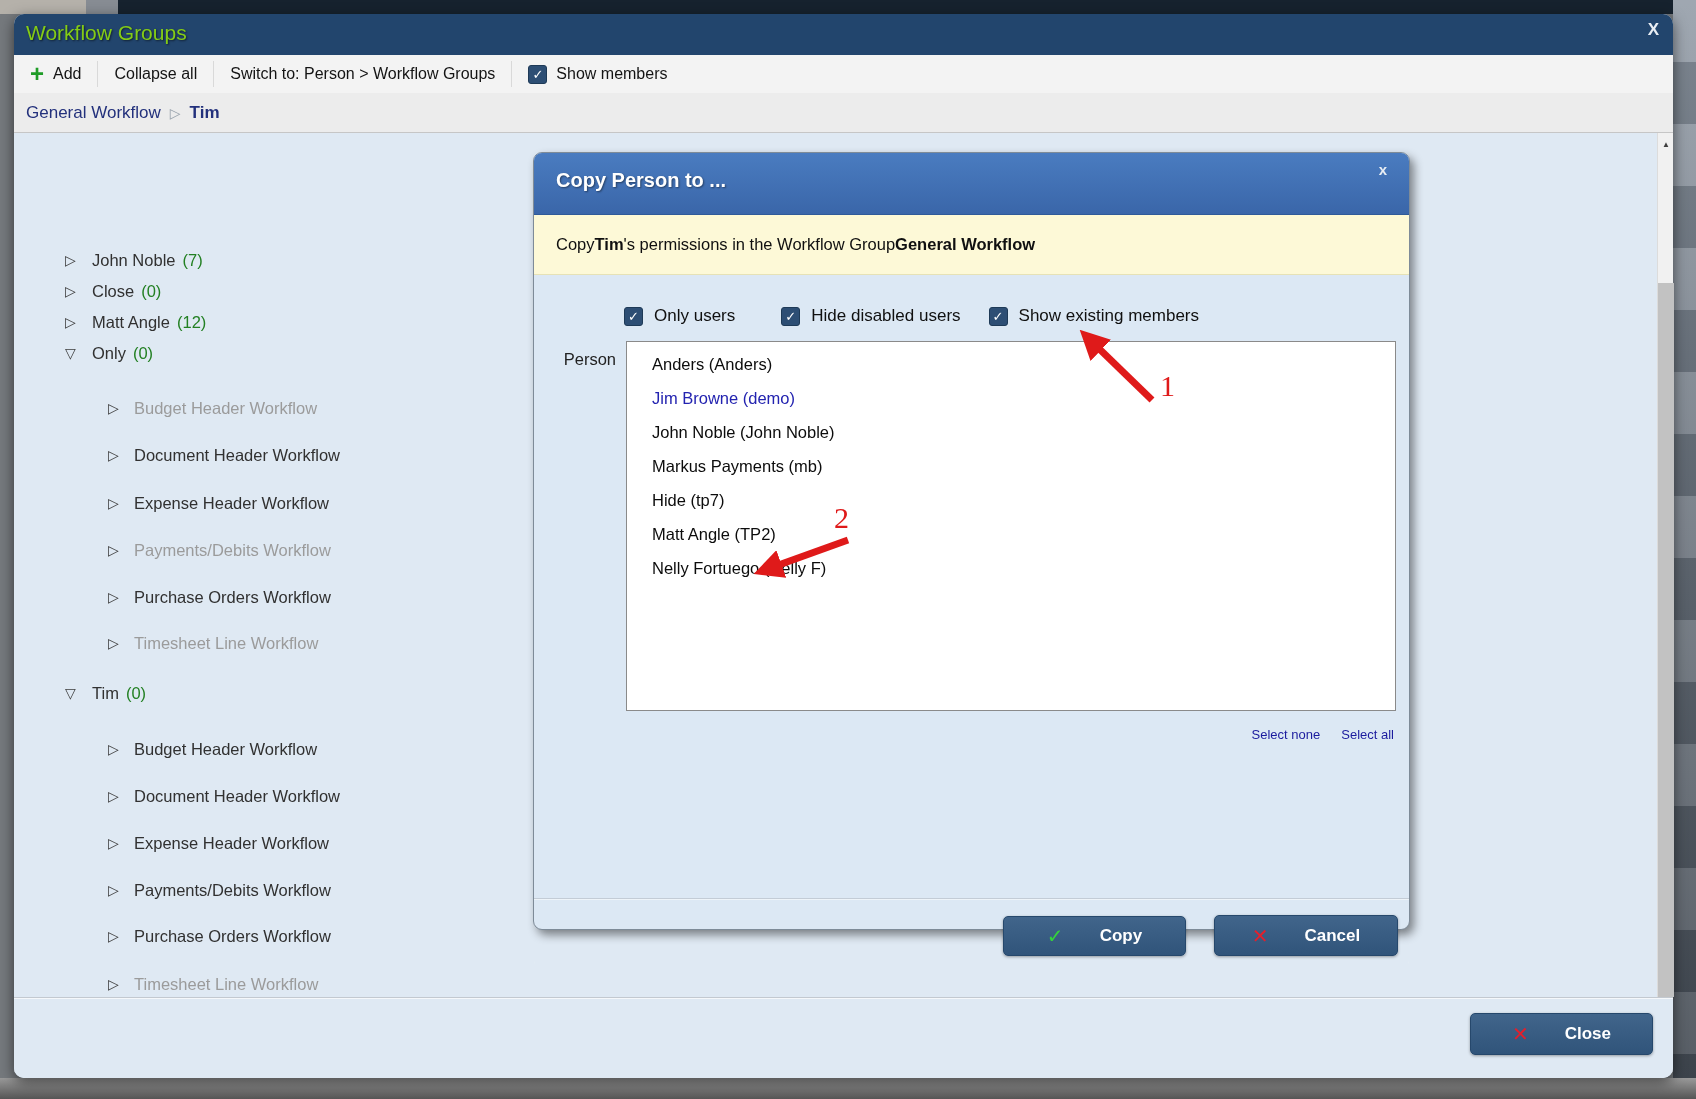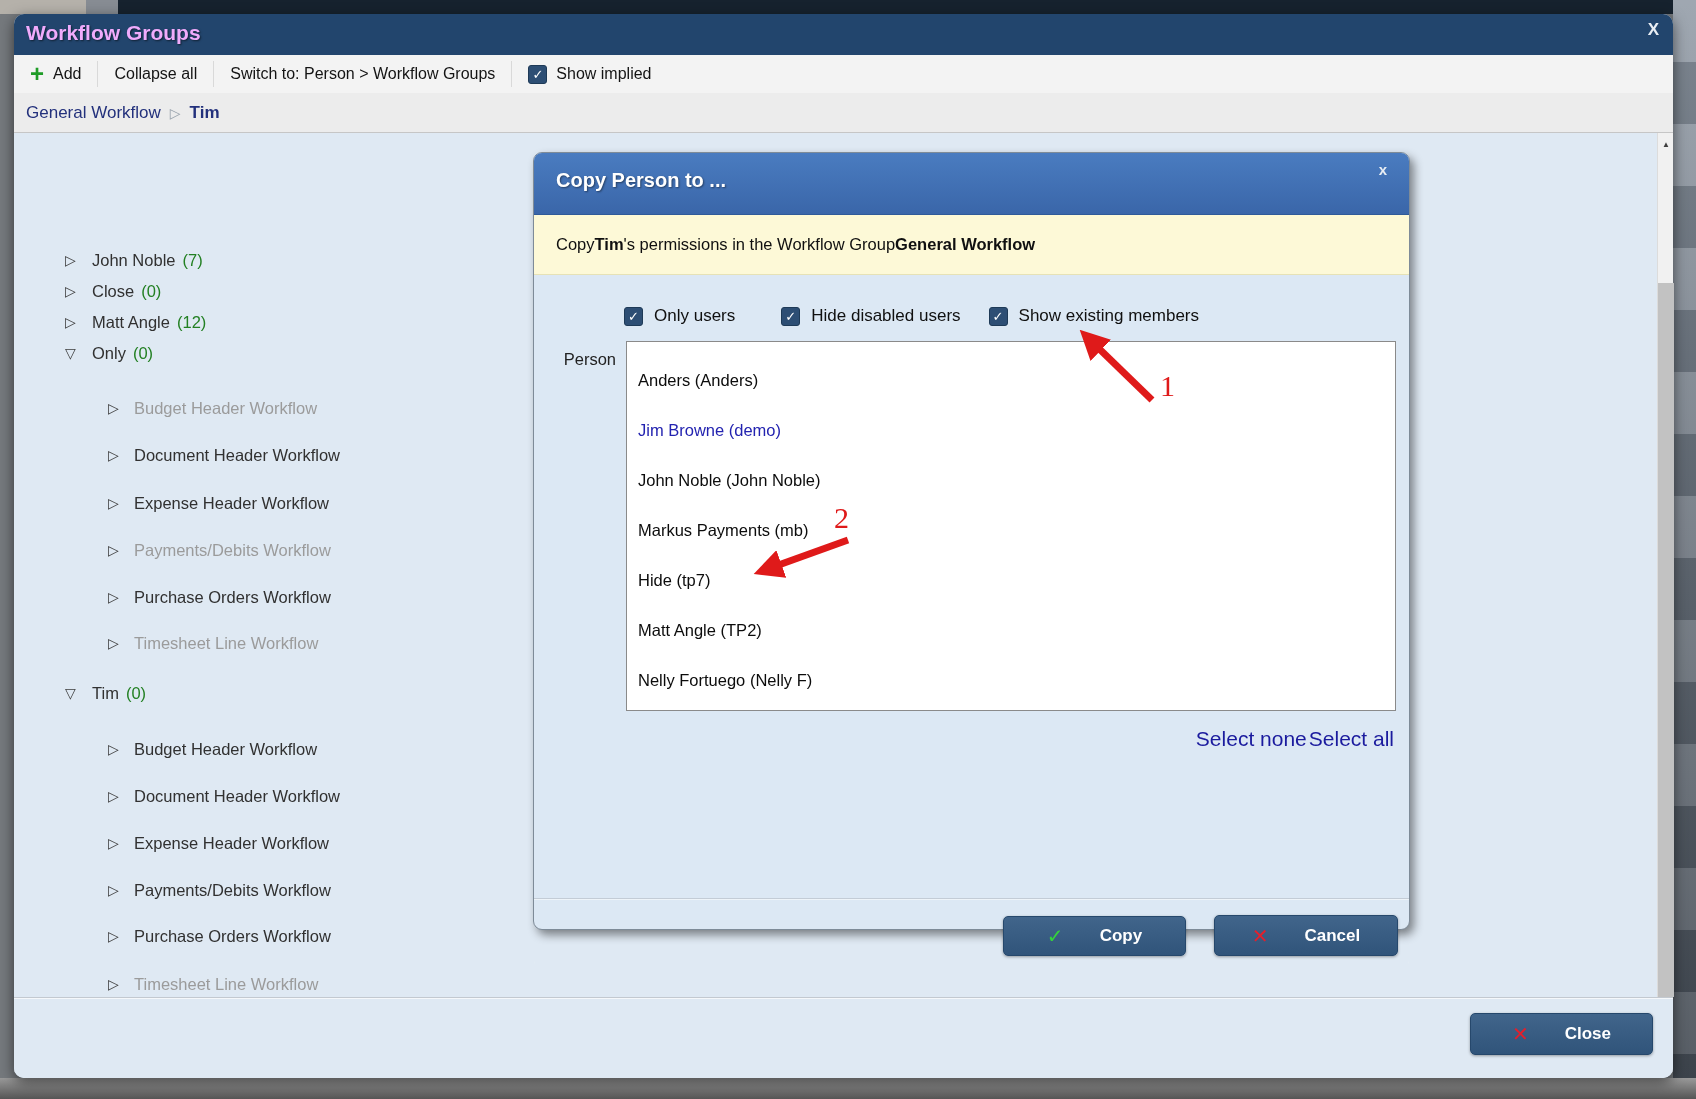--- a/index.html
+++ b/index.html
@@ -17,21 +17,21 @@
   .bg-right{left:1673px;top:0;width:23px;height:1099px;
     background:linear-gradient(rgba(255,255,255,.18),rgba(0,0,0,.38)),
       repeating-linear-gradient(180deg,#8a94a0 0 62px,#5f6a77 62px 124px);}
   .bg-bottom{left:0;top:1078px;width:1696px;height:21px;background:linear-gradient(#9a9a9a,#555555);}
 
   
   .window{left:14px;top:14px;width:1659px;height:1064px;background:#dfe9f3;
     border-radius:10px;box-shadow:0 4px 14px rgba(0,0,0,.55);z-index:10;}
   .titlebar{left:0;top:0;width:100%;height:41px;background:#22456d;
     border-radius:10px 10px 0 0;}
-  .titlebar .title{position:absolute;left:12px;top:7px;font-size:21px;font-weight:bold;color:#f0abfc;
+  .titlebar .title{position:absolute;left:12px;top:7px;font-size:21px;font-weight:normal;color:#84cc16;
     text-shadow:1px 1px 2px rgba(0,0,0,.55);}
   .win-close{position:absolute;right:8px;top:4px;font-size:17px;font-weight:bold;color:#e9eef4;
     padding:2px 6px;cursor:default;}
 
   .toolbar{left:0;top:41px;width:100%;height:38px;background:#f3f3f3;
     border-bottom:1px solid #cfcfcf;display:flex;align-items:center;}
   .tb-item{display:flex;align-items:center;height:26px;padding:0 16px;border-right:1px solid #d9d9d9;
     font-size:16px;color:#141414;white-space:nowrap;}
   .tb-item.no-sep{border-right:none;}
   .plus{color:#1f9c27;font-size:24px;font-weight:bold;margin-right:9px;line-height:20px;}
@@ -87,25 +87,25 @@
   .infobar b{font-weight:bold;}
 
   .cbrow{position:absolute;left:90px;top:153px;display:flex;align-items:center;gap:10px;font-size:17px;color:#101010;}
   .cbrow .grp{display:flex;align-items:center;}
   .cbrow .cb{margin-right:11px;}
   .cbrow .gap1{width:26px;} .cbrow .gap2{width:8px;}
 
   .person-label{position:absolute;left:17px;top:197px;width:65px;text-align:right;font-size:16.5px;color:#222222;}
   .plist{position:absolute;left:92px;top:188px;width:770px;height:370px;background:#ffffff;
     border:1px solid #8a8a8a;box-sizing:border-box;padding-top:5px;overflow:hidden;}
-  .prow{height:34px;line-height:34px;padding-left:11px;font-size:16.5px;color:#0c0c0c;white-space:nowrap;margin-top:16px;}
+  .prow{height:34px;line-height:34px;padding-left:25px;font-size:16.5px;color:#0c0c0c;white-space:nowrap;}
   .prow.link{color:#2323b0;}
   .prow.selected{background:#d2d2d2;}
 
-  .select-links{position:absolute;top:574px;right:15px;display:flex;gap:2px;font-size:21px;}
+  .select-links{position:absolute;top:574px;right:15px;display:flex;gap:21px;font-size:13px;}
   .select-links .slink{color:#1b1b9e;cursor:default;}
 
   .modal-footer{position:absolute;left:0;top:745px;width:100%;height:70px;
     border-top:1px solid #c3ccd6;box-shadow:inset 0 1px 0 #eef4f9;border-radius:0 0 8px 8px;box-sizing:border-box;}
 
   
   .annot{left:0;top:0;width:1696px;height:1099px;z-index:50;pointer-events:none;}
   .annot text{font-family:"Liberation Serif","DejaVu Serif",serif;font-size:30px;fill:#df1a1a;}
 </style>
 </head>
@@ -130,21 +130,21 @@
       <span>Add</span>
     </div>
     <div class="tb-item">
       <span>Collapse all</span>
     </div>
     <div class="tb-item">
       <span>Switch to: Person &gt; Workflow Groups</span>
     </div>
     <div class="tb-item no-sep">
       <span class="cb">✓</span>
-      <span>Show implied</span>
+      <span>Show members</span>
     </div>
   </div>
 
   <div class="abs breadcrumb">
     <span class="crumb">General Workflow</span>
     <span class="sep">▷</span>
     <span class="crumb current">Tim</span>
   </div>
 
   <div class="abs treeview">

